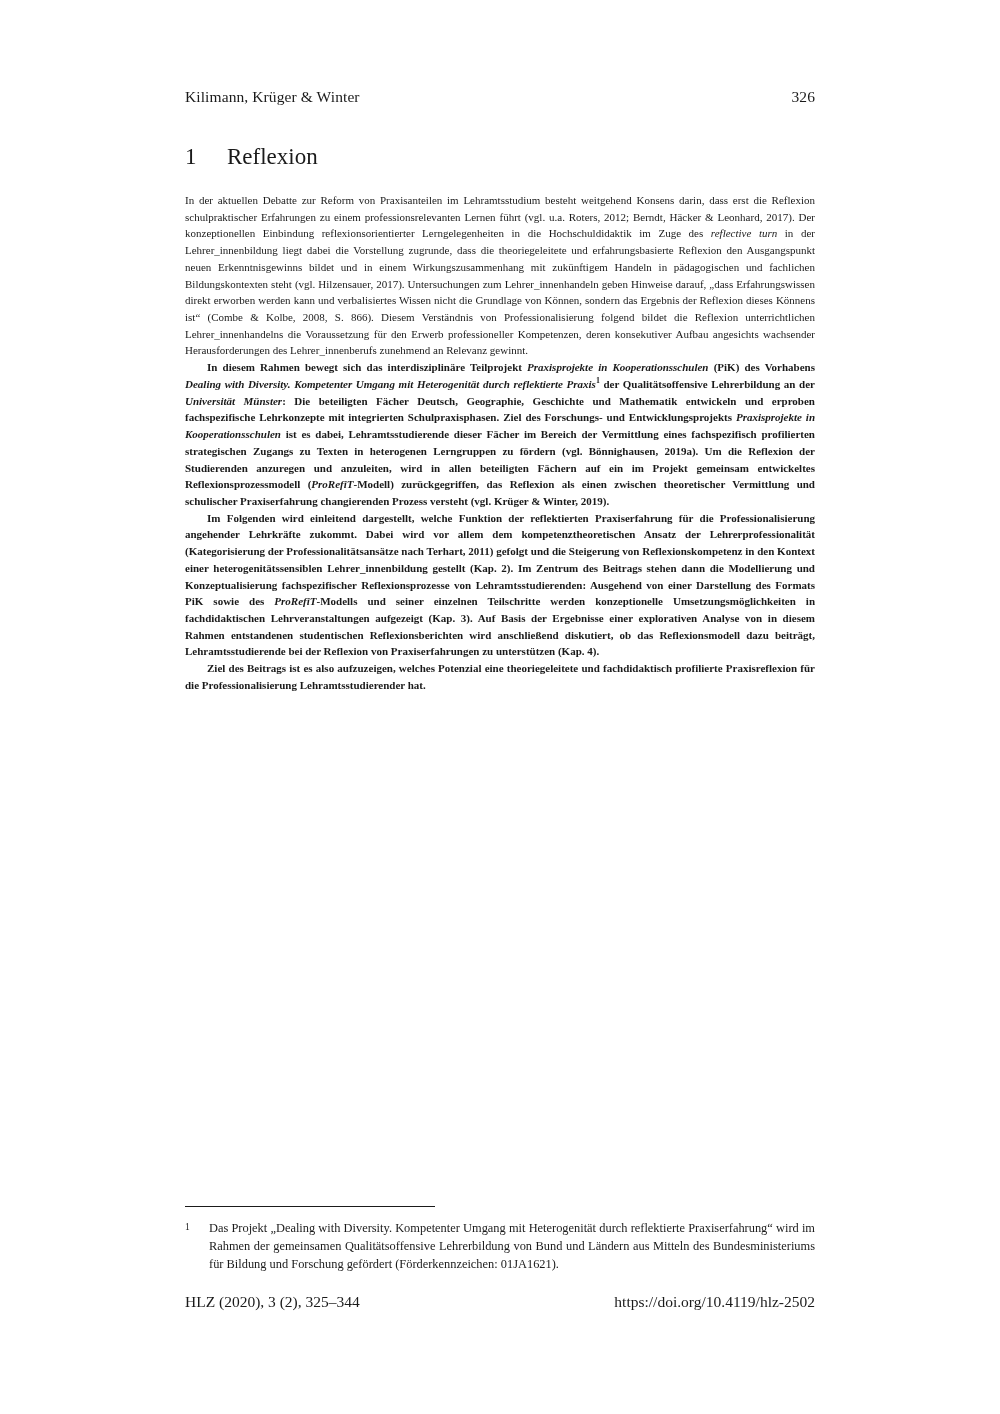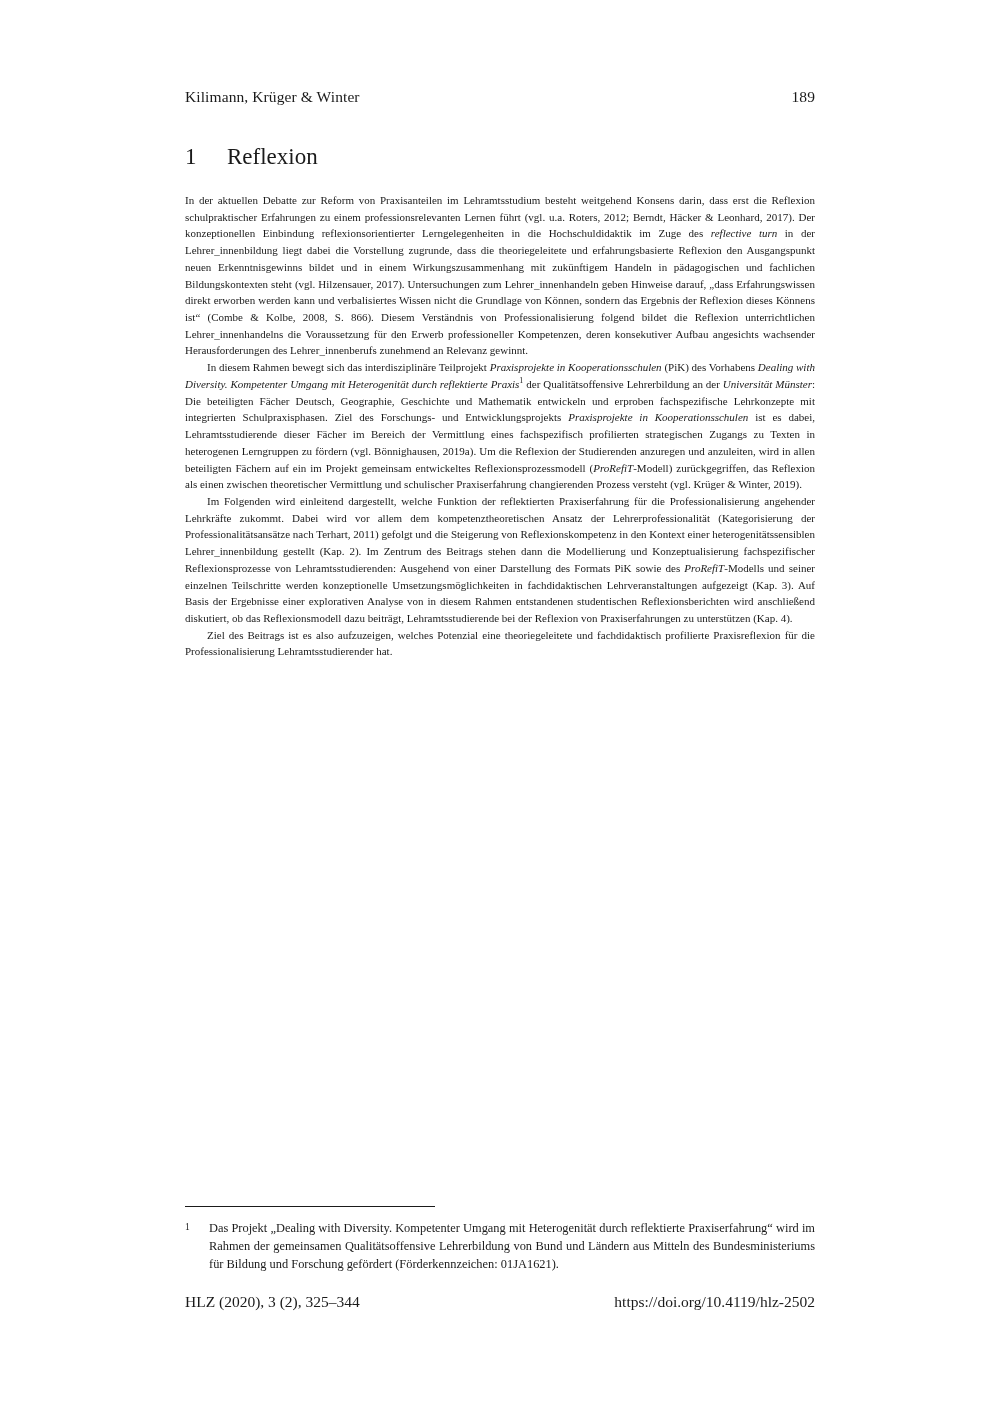--- a/index.html
+++ b/index.html
@@ -55,20 +55,21 @@
     font-size: 11px;
     line-height: 1.52;
     text-align: justify;
     margin: 0;
     text-indent: 0;
     hyphens: auto;
     -webkit-hyphens: auto;
   }
   p.body-par.indent {
     text-indent: 22px;
+    font-weight: bold;
   }
   em { font-style: italic; }
   sup { font-size: 0.72em; vertical-align: super; line-height: 0; }
 
   .footnote-area {
     position: absolute;
     left: 185px;
     top: 1206px;
     width: 630px;
   }
@@ -105,21 +106,21 @@
 </style>
 </head>
 <body>
 
 <div class="page">
 
   <div class="content">
 
     <div class="running-head">
       <span class="rh-left">Kilimann, Krüger &amp; Winter</span>
-      <span class="rh-right">189</span>
+      <span class="rh-right">326</span>
     </div>
 
     <h1 class="section-title">
       <span class="num">1</span>
       <span>Reflexion</span>
     </h1>
 
     <p class="body-par">In der aktuellen Debatte zur Reform von Praxisanteilen im Lehramtsstudium besteht weitgehend Konsens darin, dass erst die Reflexion schulpraktischer Erfahrungen zu einem professionsrelevanten Lernen führt (vgl. u.a. Roters, 2012; Berndt, Häcker &amp; Leonhard, 2017). Der konzeptionellen Einbindung reflexionsorientierter Lerngelegenheiten in die Hochschuldidaktik im Zuge des <em>reflective turn</em> in der Lehrer_innenbildung liegt dabei die Vorstellung zugrunde, dass die theoriegeleitete und erfahrungsbasierte Reflexion den Ausgangspunkt neuen Erkenntnisgewinns bildet und in einem Wirkungszusammenhang mit zukünftigem Handeln in pädagogischen und fachlichen Bildungskontexten steht (vgl. Hilzensauer, 2017). Untersuchungen zum Lehrer_innenhandeln geben Hinweise darauf, „dass Erfahrungswissen direkt erworben werden kann und verbalisiertes Wissen nicht die Grundlage von Können, sondern das Ergebnis der Reflexion dieses Könnens ist“ (Combe &amp; Kolbe, 2008, S. 866). Diesem Verständnis von Professionalisierung folgend bildet die Reflexion unterrichtlichen Lehrer_innenhandelns die Voraussetzung für den Erwerb professioneller Kompetenzen, deren konsekutiver Aufbau angesichts wachsender Herausforderungen des Lehrer_innenberufs zunehmend an Relevanz gewinnt.</p>
     <p class="body-par indent">In diesem Rahmen bewegt sich das interdisziplinäre Teilprojekt <em>Praxisprojekte in Kooperationsschulen</em> (PiK) des Vorhabens <em>Dealing with Diversity. Kompetenter Umgang mit Heterogenität durch reflektierte Praxis</em><sup>1</sup> der Qualitätsoffensive Lehrerbildung an der <em>Universität Münster</em>: Die beteiligten Fächer Deutsch, Geographie, Geschichte und Mathematik entwickeln und erproben fachspezifische Lehrkonzepte mit integrierten Schulpraxisphasen. Ziel des Forschungs- und Entwicklungsprojekts <em>Praxisprojekte in Kooperationsschulen</em> ist es dabei, Lehramtsstudierende dieser Fächer im Bereich der Vermittlung eines fachspezifisch profilierten strategischen Zugangs zu Texten in heterogenen Lerngruppen zu fördern (vgl. Bönnighausen, 2019a). Um die Reflexion der Studierenden anzuregen und anzuleiten, wird in allen beteiligten Fächern auf ein im Projekt gemeinsam entwickeltes Reflexionsprozessmodell (<em>ProRefiT</em>-Modell) zurückgegriffen, das Reflexion als einen zwischen theoretischer Vermittlung und schulischer Praxiserfahrung changierenden Prozess versteht (vgl. Krüger &amp; Winter, 2019).</p>
     <p class="body-par indent">Im Folgenden wird einleitend dargestellt, welche Funktion der reflektierten Praxiserfahrung für die Professionalisierung angehender Lehrkräfte zukommt. Dabei wird vor allem dem kompetenztheoretischen Ansatz der Lehrerprofessionalität (Kategorisierung der Professionalitätsansätze nach Terhart, 2011) gefolgt und die Steigerung von Reflexionskompetenz in den Kontext einer heterogenitätssensiblen Lehrer_innenbildung gestellt (Kap. 2). Im Zentrum des Beitrags stehen dann die Modellierung und Konzeptualisierung fachspezifischer Reflexionsprozesse von Lehramtsstudierenden: Ausgehend von einer Darstellung des Formats PiK sowie des <em>ProRefiT</em>-Modells und seiner einzelnen Teilschritte werden konzeptionelle Umsetzungsmöglichkeiten in fachdidaktischen Lehrveranstaltungen aufgezeigt (Kap. 3). Auf Basis der Ergebnisse einer explorativen Analyse von in diesem Rahmen entstandenen studentischen Reflexionsberichten wird anschließend diskutiert, ob das Reflexionsmodell dazu beiträgt, Lehramtsstudierende bei der Reflexion von Praxiserfahrungen zu unterstützen (Kap. 4).</p>

